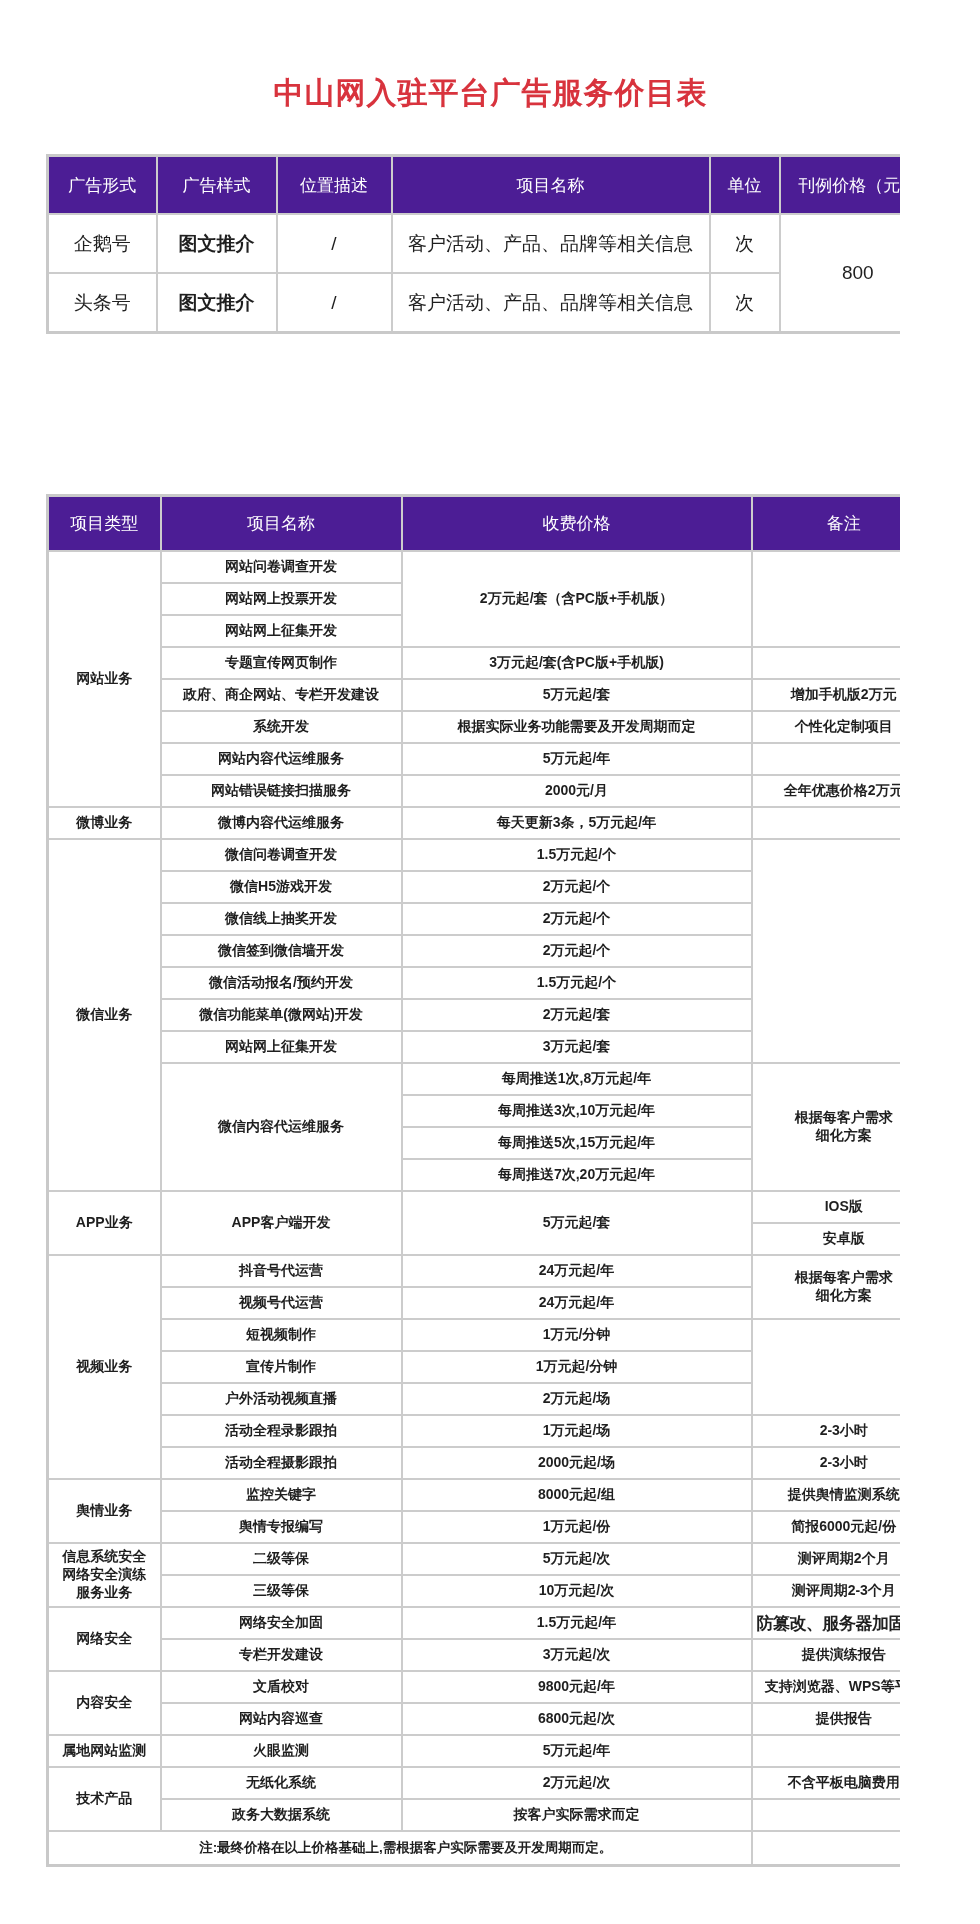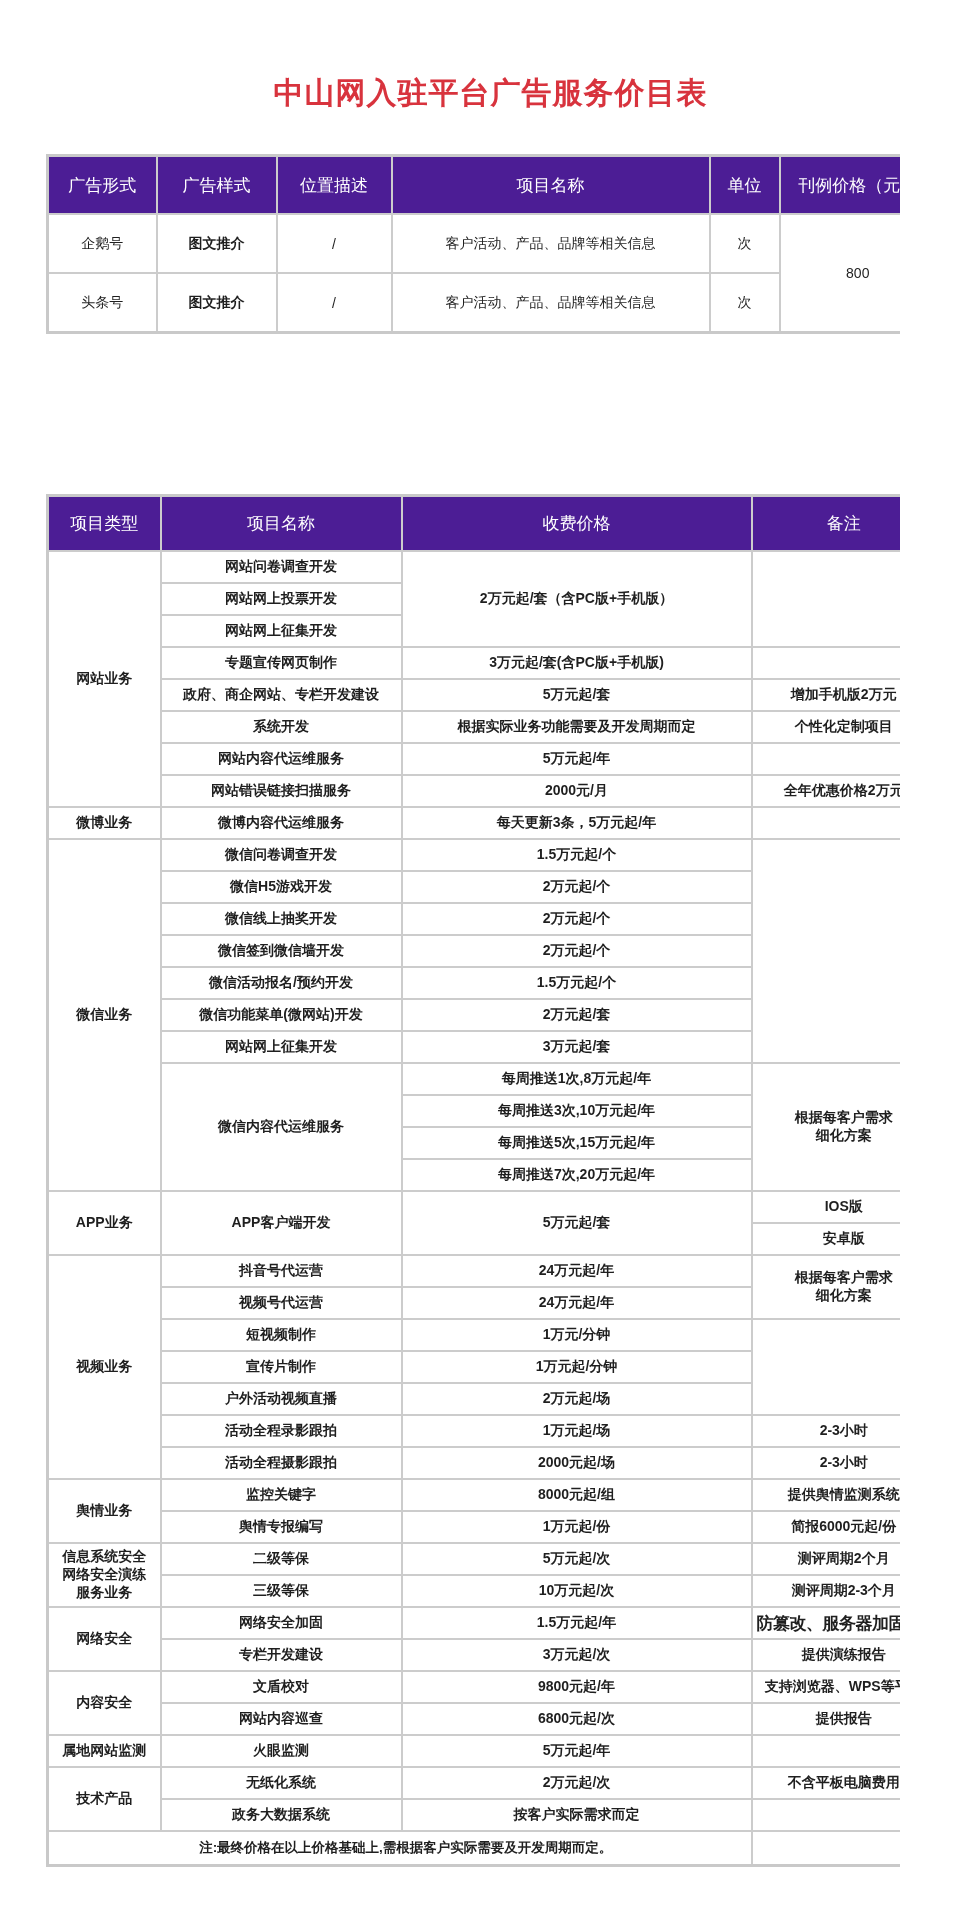--- a/index.html
+++ b/index.html
@@ -49,21 +49,21 @@
   }
   th{
     background:#4c1d95;
     color:#ffffff;
     font-weight:normal;
   }
 
   
   #ad-table{top:107px;}
   #ad-table th{height:52px;font-size:17px;}
-  #ad-table td{height:53px;font-size:14px;}
+  #ad-table td{height:53px;font-size:19px;}
   #ad-table td:nth-child(2){font-weight:bold;}
 
   
   #project-table{top:447px;}
   #project-table th{height:49px;font-size:17px;}
   #project-table td{
     height:28px;
     font-size:14px;
     font-weight:bold;
     padding:1px 4px;

